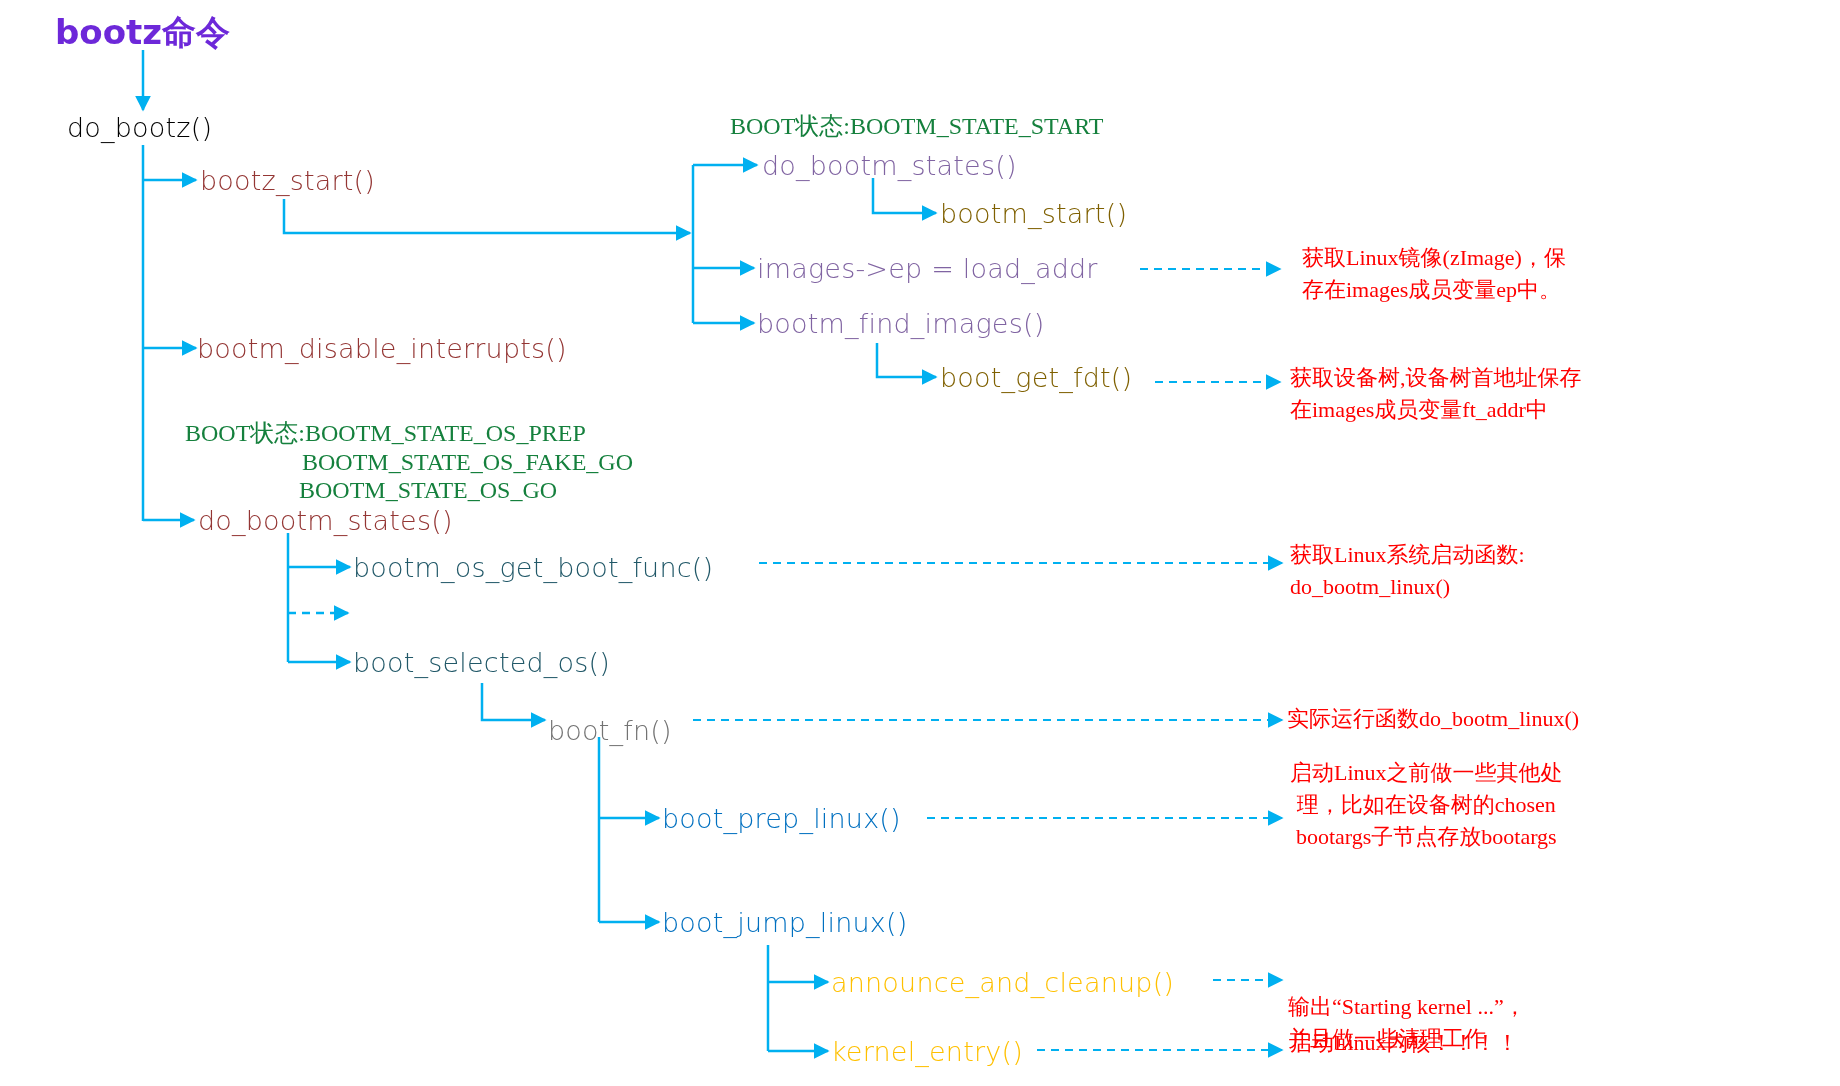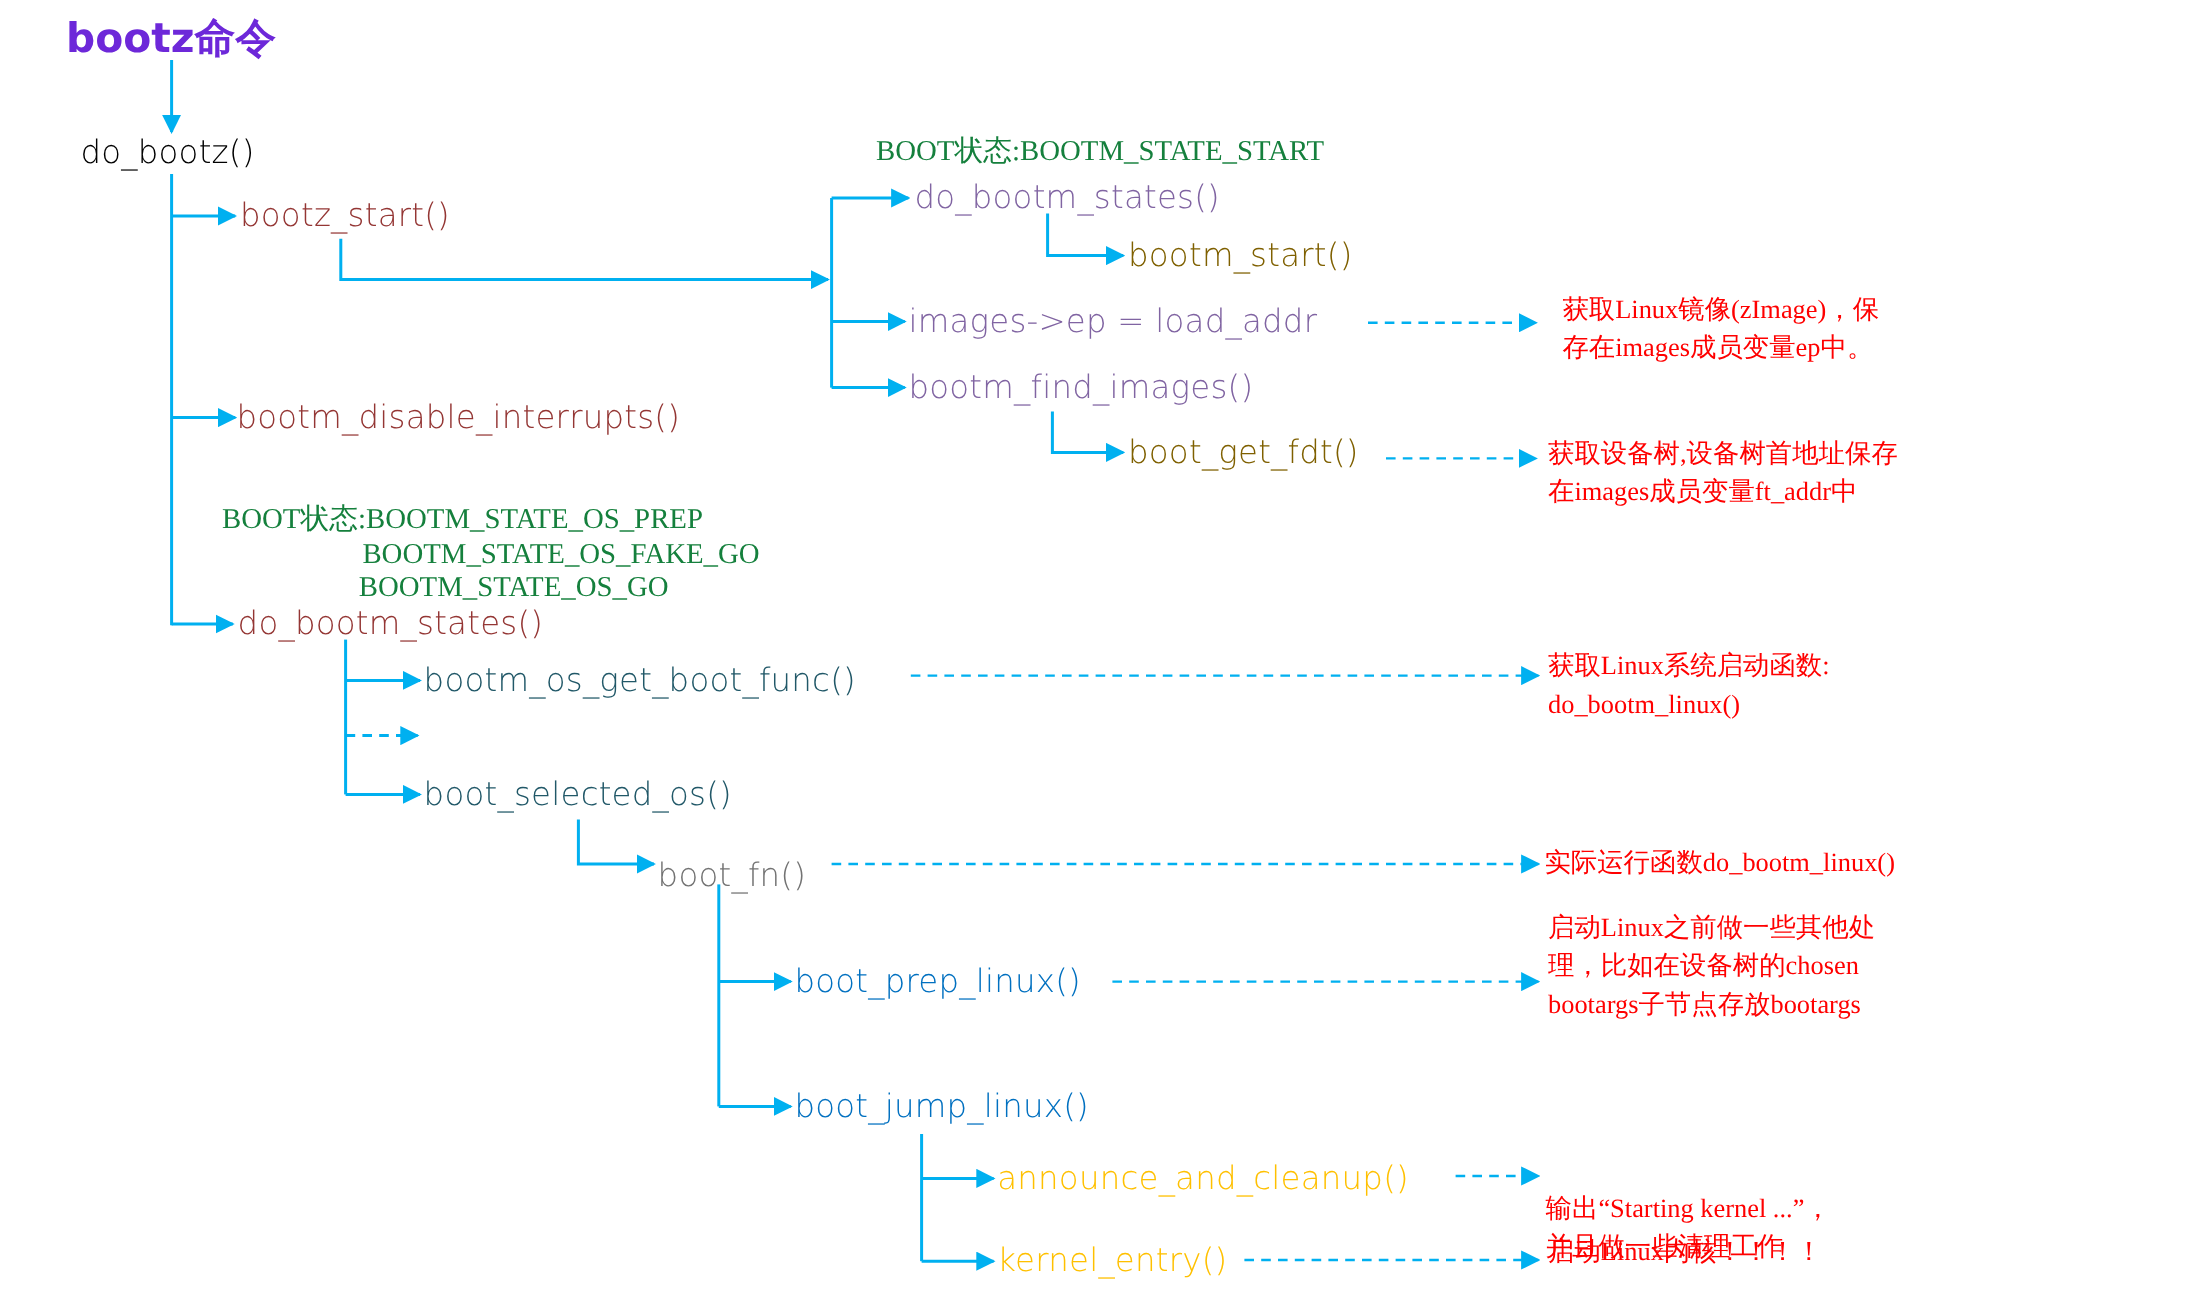--- a/index.html
+++ b/index.html
@@ -111,21 +111,21 @@
     <div>获取设备树,设备树首地址保存</div>
     <div>在images成员变量ft_addr中</div>
   </div>
   <div class="t note" style="left:1290px;top:539px;">
     <div>获取Linux系统启动函数:</div>
     <div>do_bootm_linux()</div>
   </div>
   <div class="t note" style="left:1287px;top:703px;">
     <div>实际运行函数do_bootm_linux()</div>
   </div>
-  <div class="t note" style="left:1290px;top:757px;">
+  <div class="t note" style="left:1290px;top:757px;text-align:center;">
     <div>启动Linux之前做一些其他处</div>
     <div>理，比如在设备树的chosen</div>
     <div>bootargs子节点存放bootargs</div>
   </div>
   <div class="t note" style="left:1288px;top:951px;margin-top:40px;">
     <div>输出“Starting kernel ...”，</div>
     <div>并且做一些清理工作</div>
   </div>
   <div class="t note" style="left:1290px;top:1027px;">
     <div>启动Linux内核！！！！</div>

